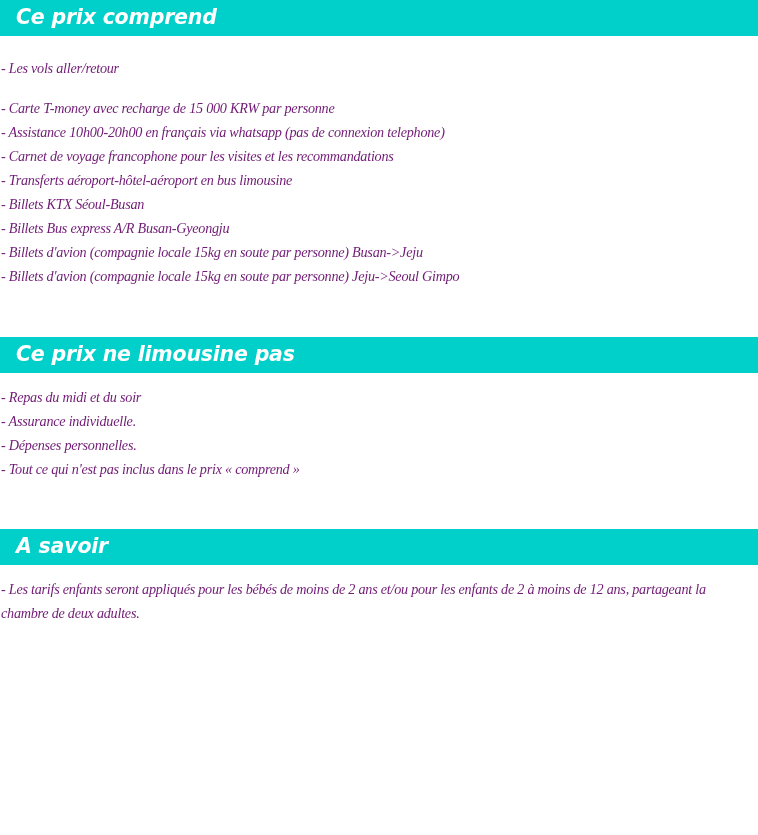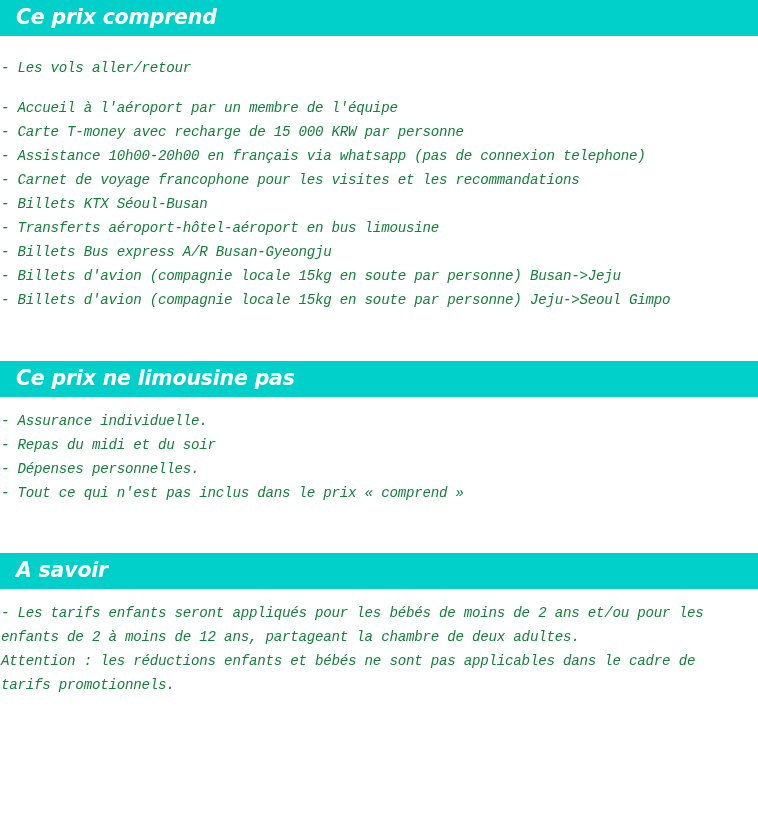--- a/index.html
+++ b/index.html
@@ -33,22 +33,22 @@
     font-size: 20.5px;
     letter-spacing: -0.2px;
     padding: 5px 0 7px 16px;
     line-height: 24px;
     white-space: nowrap;
   }
   .section-body {
     padding: 0;
   }
   .line {
-    color: #15803d;
-    font-family: Liberation Mono, monospace;
+    color: #701a75;
+    font-family: Liberation Serif, serif;
     font-style: italic;
     font-size: 14.2px;
     line-height: 24px;
     letter-spacing: -0.25px;
     padding-left: 1px;
     white-space: nowrap;
   }
   .line.wrap {
     white-space: normal;
     padding-right: 12px;
@@ -68,50 +68,48 @@
 <body>
 
 <div class="page">
 
   <div class="section">
     <div class="section-header">Ce prix comprend</div>
     <div class="gap-after-header"></div>
     <div class="section-body">
       <div class="line">- Les vols aller/retour</div>
       <div class="spacer-line"></div>
-      <div class="line">- Accueil à l'aéroport par un membre de l'équipe</div>
       <div class="line">- Carte T-money avec recharge de 15 000 KRW par personne</div>
       <div class="line">- Assistance 10h00-20h00 en français via whatsapp (pas de connexion telephone)</div>
       <div class="line">- Carnet de voyage francophone pour les visites et les recommandations</div>
+      <div class="line">- Transferts aéroport-hôtel-aéroport en bus limousine</div>
       <div class="line">- Billets KTX Séoul-Busan</div>
-      <div class="line">- Transferts aéroport-hôtel-aéroport en bus limousine</div>
       <div class="line">- Billets Bus express A/R Busan-Gyeongju</div>
       <div class="line">- Billets d'avion (compagnie locale 15kg en soute par personne) Busan-&gt;Jeju</div>
       <div class="line">- Billets d'avion (compagnie locale 15kg en soute par personne) Jeju-&gt;Seoul Gimpo</div>
     </div>
   </div>
 
   <div class="gap-section-1"></div>
 
   <div class="section">
     <div class="section-header">Ce prix ne limousine pas</div>
     <div class="gap-after-header-2"></div>
     <div class="section-body">
+      <div class="line">- Repas du midi et du soir</div>
       <div class="line">- Assurance individuelle.</div>
-      <div class="line">- Repas du midi et du soir</div>
       <div class="line">- Dépenses personnelles.</div>
       <div class="line">- Tout ce qui n'est pas inclus dans le prix « comprend »</div>
     </div>
   </div>
 
   <div class="gap-section-2"></div>
 
   <div class="section">
     <div class="section-header">A savoir</div>
     <div class="gap-after-header-3"></div>
     <div class="section-body">
       <div class="line wrap">- Les tarifs enfants seront appliqués pour les bébés de moins de 2 ans et/ou pour les enfants de 2 à moins de 12 ans, partageant la chambre de deux adultes.</div>
-      <div class="line wrap">Attention : les réductions enfants et bébés ne sont pas applicables dans le cadre de tarifs promotionnels.</div>
     </div>
   </div>
 
   <div class="tail"></div>
 </div>
 
 </body></html>

